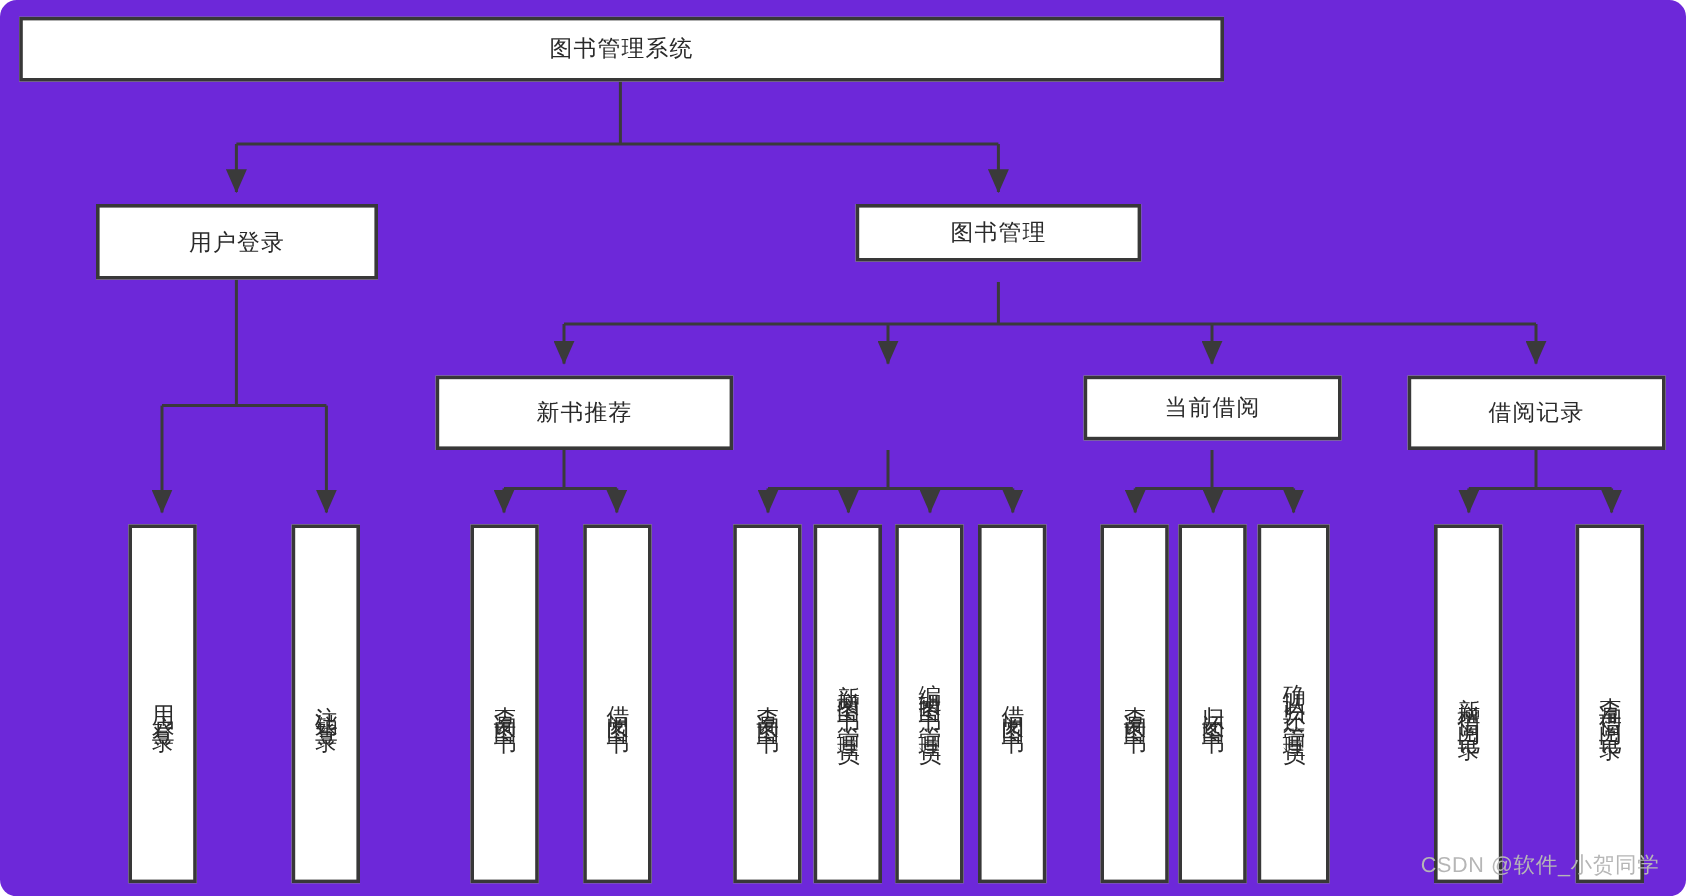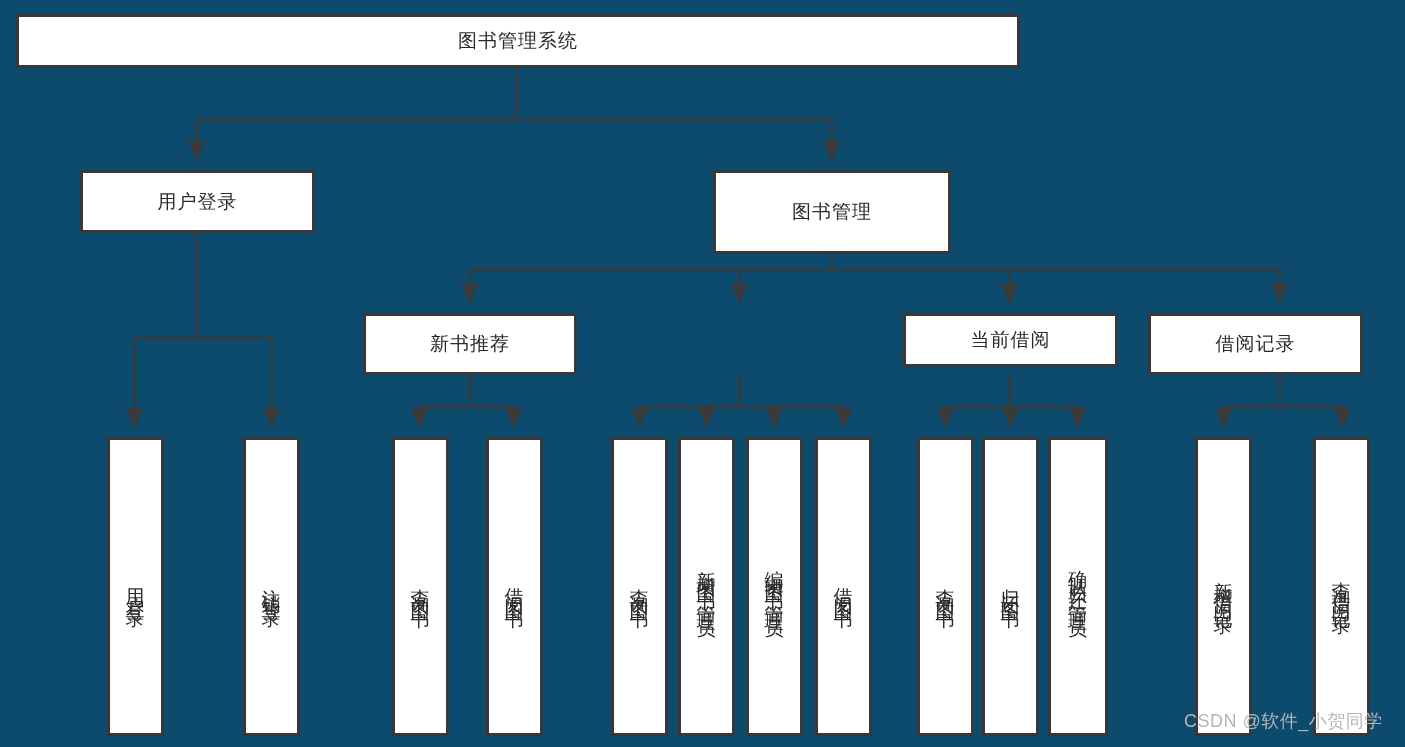--- a/index.html
+++ b/index.html
@@ -1,21 +1,22 @@
 <!DOCTYPE html>
 <html><head>
 <meta charset="utf-8">
 <style>
   html,body{margin:0;padding:0;background:#ffffff;}
   #canvas{
     position:relative;
     width:1405px;height:747px;
-    background:#0c4a6e;
+    background:#6d28d9;
     font-family:"Liberation Sans","DejaVu Sans",sans-serif;
     overflow:hidden;
+    border-radius:14px;
   }
   #wires{position:absolute;left:0;top:0;z-index:0;}
   .node{
     position:absolute;
     box-sizing:border-box;
     background:#ffffff;
     border:3px solid #383838;
     display:flex;
     align-items:center;
     justify-content:center;
@@ -98,31 +99,31 @@
     </g>
   </svg>
 
   <div class="node h" style="left:16px;top:14px;width:1004px;height:54px">
     <span class="lbl">图书管理系统</span>
   </div>
 
   <div class="node h" style="left:80px;top:170px;width:235px;height:63px">
     <span class="lbl">用户登录</span>
   </div>
-  <div class="node h" style="left:713px;top:170px;width:238px;height:84px">
+  <div class="node h" style="left:713px;top:170px;width:238px;height:48px">
     <span class="lbl">图书管理</span>
   </div>
 
-  <div class="node h" style="left:363px;top:313px;width:214px;height:62px">
+  <div class="node h" style="left:363px;top:313px;width:248px;height:62px">
     <span class="lbl">新书推荐</span>
   </div>
   <div class="node h" style="left:903px;top:313px;width:215px;height:54px">
     <span class="lbl">当前借阅</span>
   </div>
-  <div class="node h" style="left:1148px;top:313px;width:215px;height:62px">
+  <div class="node h" style="left:1173px;top:313px;width:215px;height:62px">
     <span class="lbl">借阅记录</span>
   </div>
 
   <div class="node v" style="left:107px;top:437px;width:57px;height:299px">
     <span class="lbl">用户登录</span>
   </div>
   <div class="node v" style="left:243px;top:437px;width:57px;height:299px">
     <span class="lbl">注销登录</span>
   </div>
 

